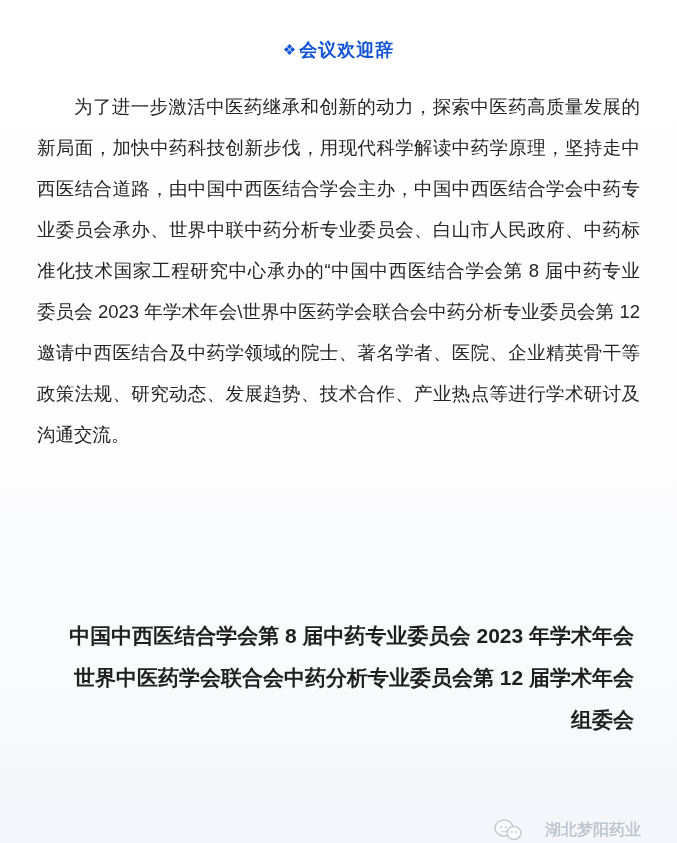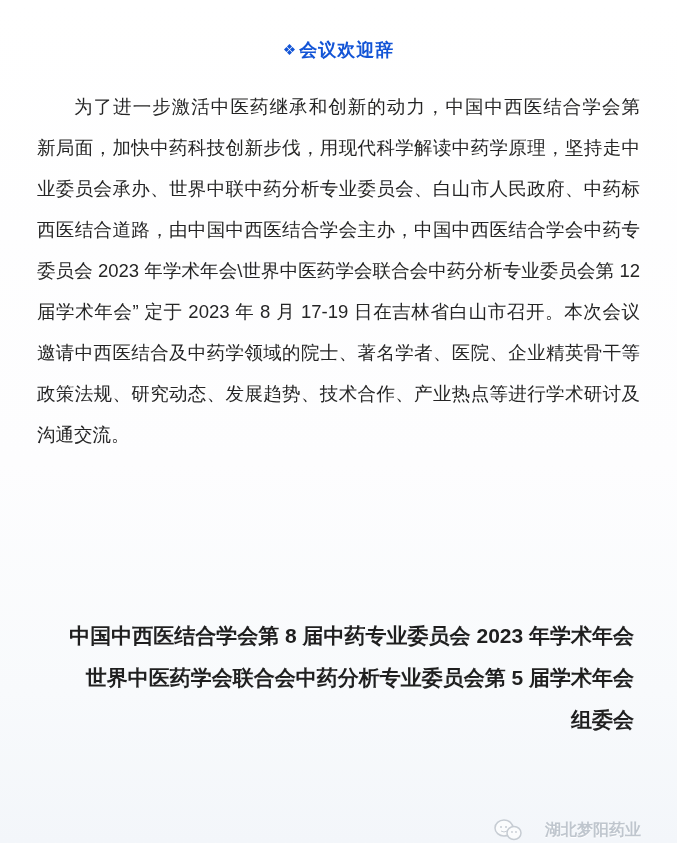--- a/index.html
+++ b/index.html
@@ -89,34 +89,34 @@
 </head>
 <body>
 
 <div class="page">
 
   <div class="doc-title">
     <span class="bullet">❖</span><span>会议欢迎辞</span>
   </div>
 
   <div class="body-block">
-    <div class="line j indent">为了进一步激活中医药继承和创新的动力，中国中西医结合学会第</div>
+    <div class="line j indent">为了进一步激活中医药继承和创新的动力，探索中医药高质量发展的</div>
     <div class="line j">新局面，加快中药科技创新步伐，用现代科学解读中药学原理，坚持走中</div>
+    <div class="line j">西医结合道路，由中国中西医结合学会主办，中国中西医结合学会中药专</div>
     <div class="line j">业委员会承办、世界中联中药分析专业委员会、白山市人民政府、中药标</div>
-    <div class="line j">西医结合道路，由中国中西医结合学会主办，中国中西医结合学会中药专</div>
+    <div class="line j">准化技术国家工程研究中心承办的“中国中西医结合学会第 8 届中药专业</div>
     <div class="line j">委员会 2023 年学术年会\世界中医药学会联合会中药分析专业委员会第 12</div>
-    <div class="line j">届学术年会” 定于 2023 年 8 月 17-19 日在吉林省白山市召开。本次会议</div>
     <div class="line j">邀请中西医结合及中药学领域的院士、著名学者、医院、企业精英骨干等</div>
     <div class="line j">政策法规、研究动态、发展趋势、技术合作、产业热点等进行学术研讨及</div>
     <div class="line">沟通交流。</div>
   </div>
 
   <div class="closing-block">
     <div class="line">中国中西医结合学会第 8 届中药专业委员会 2023 年学术年会</div>
-    <div class="line">世界中医药学会联合会中药分析专业委员会第 5 届学术年会</div>
+    <div class="line">世界中医药学会联合会中药分析专业委员会第 12 届学术年会</div>
     <div class="line">组委会</div>
   </div>
 
   <div class="watermark">
     <span>
       <svg width="30" height="22" viewBox="0 0 30 22">
         <ellipse cx="11" cy="9" rx="9" ry="8" fill="#fbfcfd" stroke="#c6ccd3" stroke-width="1.5"></ellipse>
         <ellipse cx="21" cy="14" rx="7" ry="6.5" fill="#fbfcfd" stroke="#c6ccd3" stroke-width="1.5"></ellipse>
         <circle cx="8" cy="8" r="1" fill="#c6ccd3"></circle>
         <circle cx="13" cy="8" r="1" fill="#c6ccd3"></circle>

